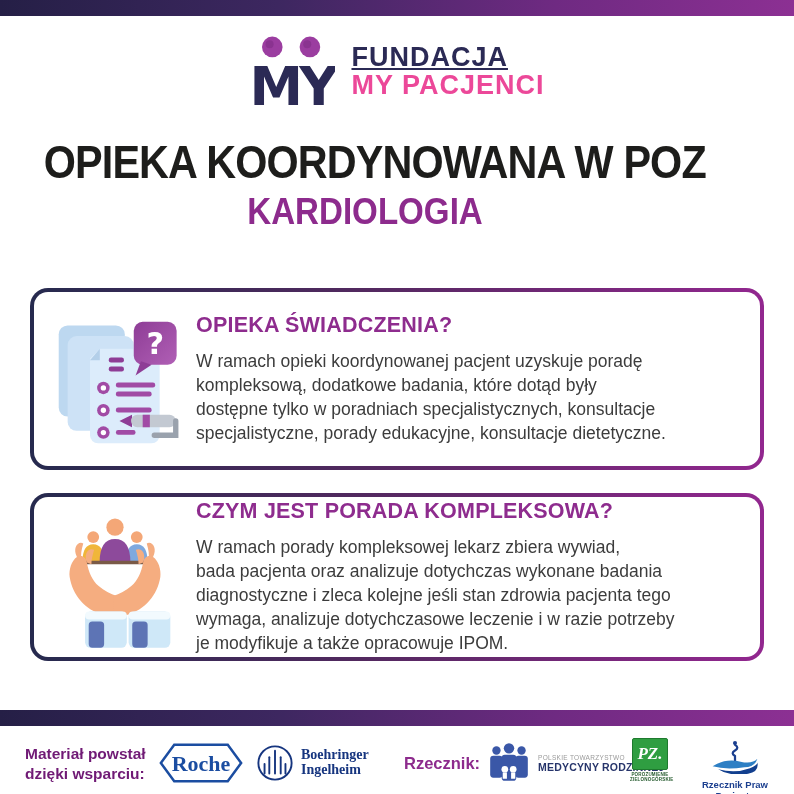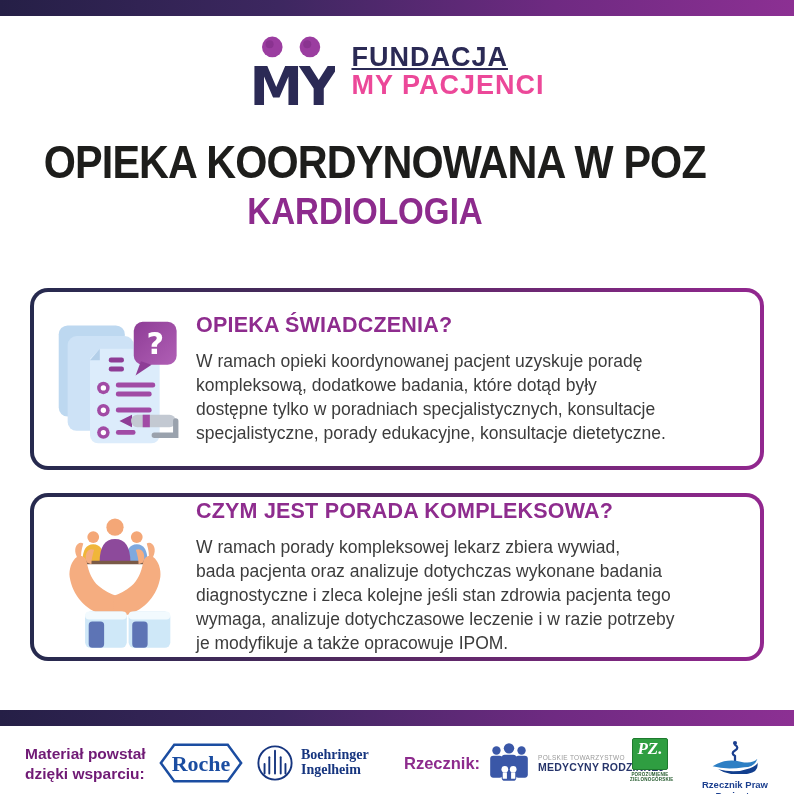--- a/index.html
+++ b/index.html
@@ -53,21 +53,21 @@
   .patronat-label { left:404px; top:28px; font-size:16.5px; font-weight:bold; color:#8d2b8d; }
   .roche { left:158px; top:14px; }
   .boehringer { left:256px; top:18px; display:flex; align-items:center; gap:7px; }
   .bi-text { font-family:"Liberation Serif", serif; font-weight:bold; color:#16357f;
     font-size:14px; line-height:1.05; white-space:pre-line; }
   .ptmr { left:486px; top:16px; display:flex; align-items:center; gap:6px; }
   .ptmr-text .t1 { font-size:6.5px; color:#9a9a9a; letter-spacing:0.3px; }
   .ptmr-text .t2 { font-size:10.5px; font-weight:bold; color:#27356b; letter-spacing:0.2px; }
   .pz { left:630px; top:12px; width:40px; text-align:center; }
   .pz-mark { width:36px; height:32px; background:#2f9e41; border:1px solid #1e7a2e; border-radius:2px;
-    display:flex; justify-content:center; margin:0 auto; }
+    display:flex; align-items:center; justify-content:center; margin:0 auto; }
   .pz-mark span { font-family:"Liberation Serif", serif; font-style:italic; font-weight:bold;
     color:#ffffff; font-size:17px; }
   .pz-caption { margin-top:2px; font-size:4.5px; font-weight:bold; color:#23592c; line-height:1.2;
     white-space:pre-line; letter-spacing:0.2px; }
   .rpp { left:692px; top:14px; width:86px; text-align:center; }
   .rpp-label { margin-top:1px; font-size:9.5px; font-weight:bold; color:#1b3f8f; }
 </style>
 </head>
 <body>
 

